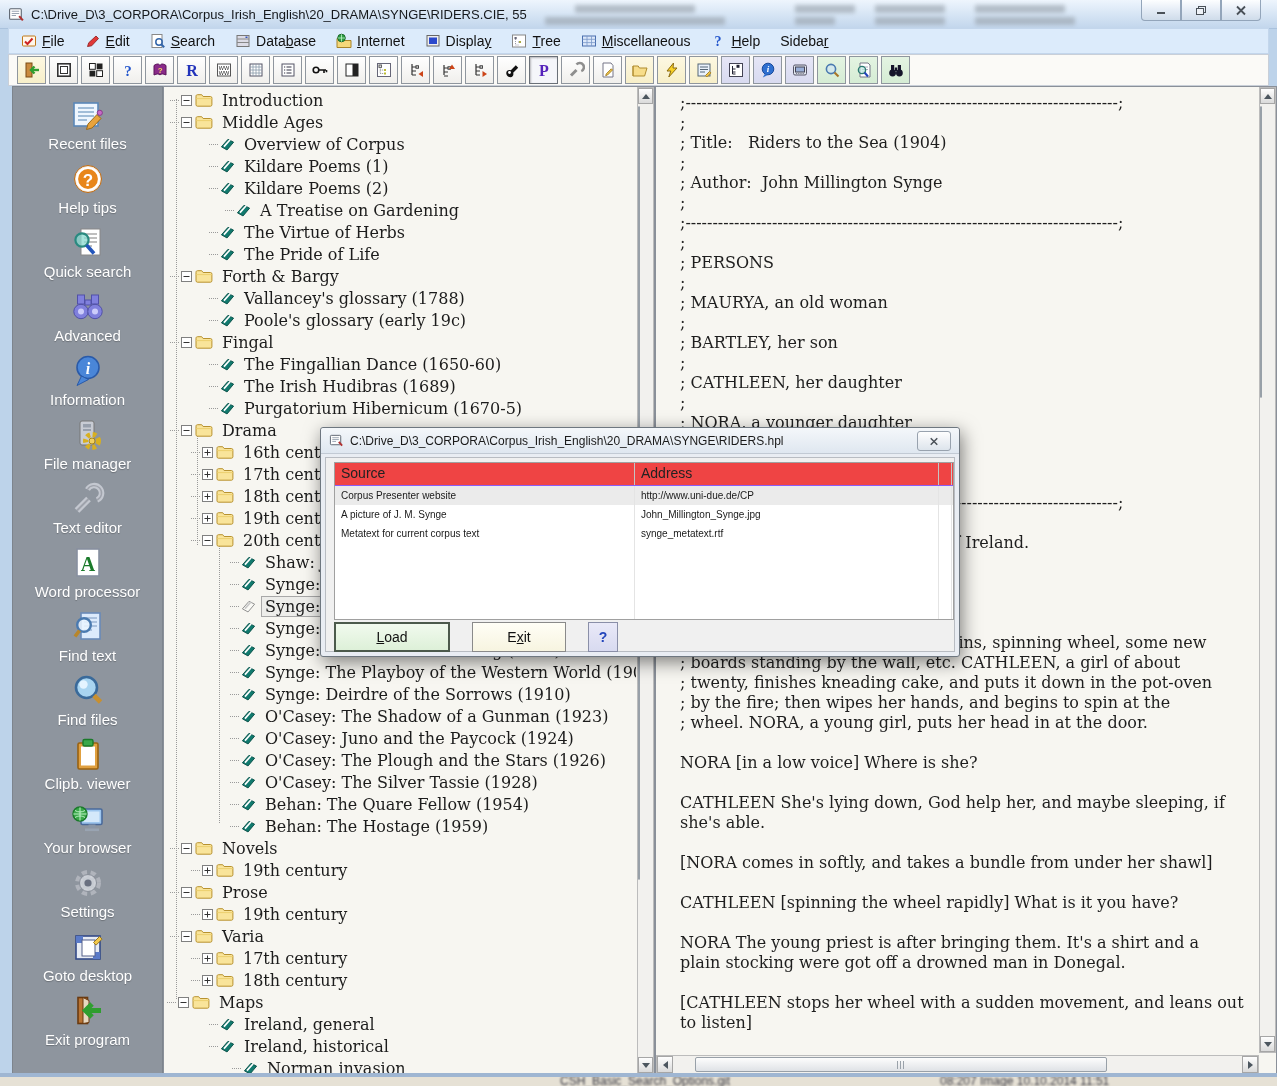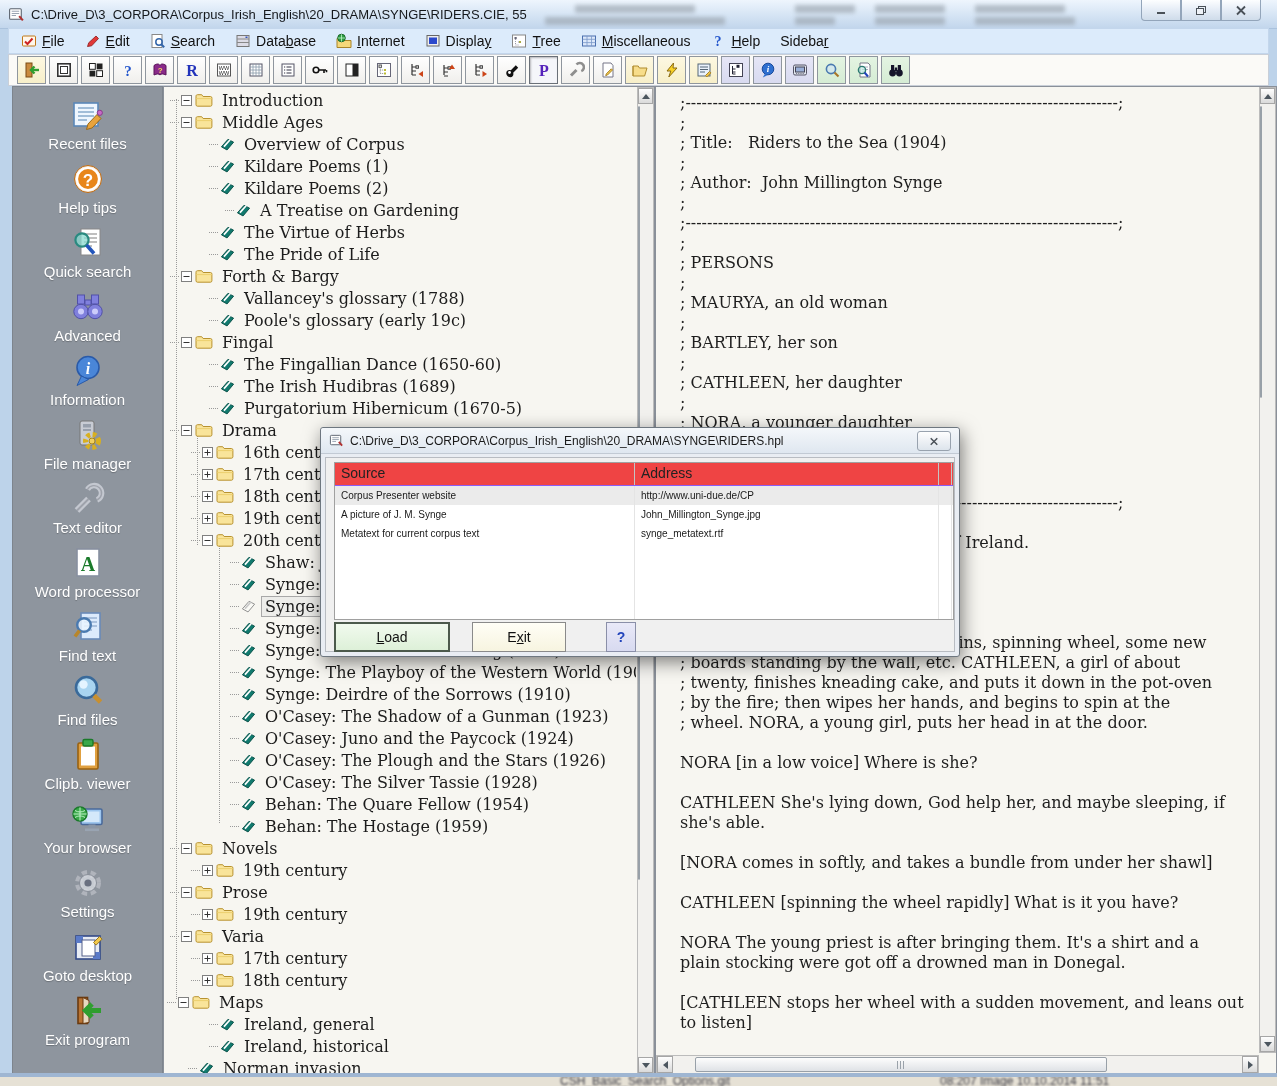--- a/index.html
+++ b/index.html
@@ -75,21 +75,21 @@
   .dtable{position:absolute;left:8px;top:4px;width:618px;border:1px solid #a0a0a0;background:#fff}
   .dhead{display:flex;height:22px;background:#ef4444;border-bottom:1px solid #8b5cf6}
   .dhead .hc{font-size:14px;color:#222;padding:2px 6px;box-sizing:border-box;border-right:1px solid #c4c4c4}
   .drow{display:flex;height:19px}
   .drow .c{font-size:10px;color:#1a1a1a;padding:0 6px;box-sizing:border-box;border-right:1px solid #e4e4e4;
       white-space:nowrap;overflow:hidden;line-height:19px}
   .drow.hl{background:#ebebeb}
   .dbtns{position:absolute;left:8px;top:164px;display:flex;align-items:center}
   .dbtn{height:30px;display:flex;align-items:center;justify-content:center;font-size:14px;color:#111;cursor:pointer;box-sizing:border-box}
   .dbtn.load{width:116px;background:linear-gradient(#f1faee,#ddf0d8);border:2px solid #4c5a4c;margin-right:22px}
-  .dbtn.exit{width:94px;background:linear-gradient(#fffef6,#f7f4e0);border:1px solid #8a8a8a;margin-right:40px}
+  .dbtn.exit{width:94px;background:linear-gradient(#fffef6,#f7f4e0);border:1px solid #8a8a8a;margin-right:22px}
   .dbtn.qm{width:30px;background:linear-gradient(#e9e9f8,#d8daf0);border:1px solid #8a8fa8;font-weight:bold;color:#2244bb}
   .dbtn u{text-decoration:underline}
   
   .botborder{position:absolute;left:0;top:1073px;width:1277px;height:4px;background:#9fb6d2}
   .botstrip{position:absolute;left:0;top:1077px;width:1277px;height:9px;background:#e6e1d5;overflow:hidden}
   .botstrip .fz{position:absolute;top:-3px;font-size:12px;color:#3a3a44;filter:blur(1.3px);white-space:nowrap}
 </style>
 </head>
 <body>
 
@@ -1186,21 +1186,21 @@
       <div class="trow" style="padding-left: 45px;">
         <span class="stub"></span>
         <span class="ticon">
           <svg width="15" height="15" viewBox="0 0 16 14" xmlns="http://www.w3.org/2000/svg">
             <path d="M1.5 9.5L8.5 1.5 14.5 4.5 7.5 12.8Z" fill="#117a6e" stroke="#0a5048"></path>
             <path d="M4.2 9.2L10.8 1.9" stroke="#fff" stroke-width="1.8"></path>
           </svg>
         </span>
         <span class="tlabel">Ireland, historical</span>
       </div>
-      <div class="trow" style="padding-left: 24px;">
+      <div class="trow" style="padding-left: 68px;">
         <span class="stub"></span>
         <span class="ticon">
           <svg width="15" height="15" viewBox="0 0 16 14" xmlns="http://www.w3.org/2000/svg">
             <path d="M1.5 9.5L8.5 1.5 14.5 4.5 7.5 12.8Z" fill="#117a6e" stroke="#0a5048"></path>
             <path d="M4.2 9.2L10.8 1.9" stroke="#fff" stroke-width="1.8"></path>
           </svg>
         </span>
         <span class="tlabel">Norman invasion</span>
       </div>
     </div>

